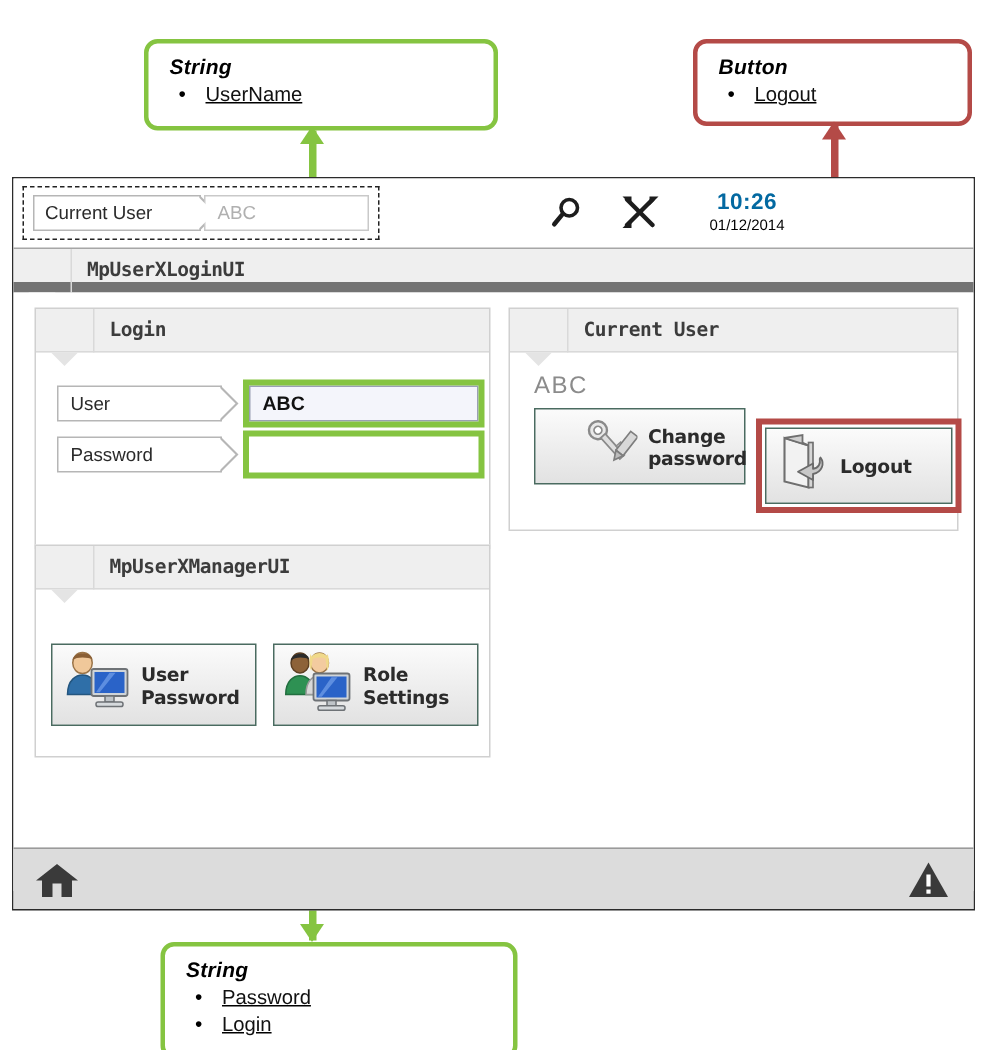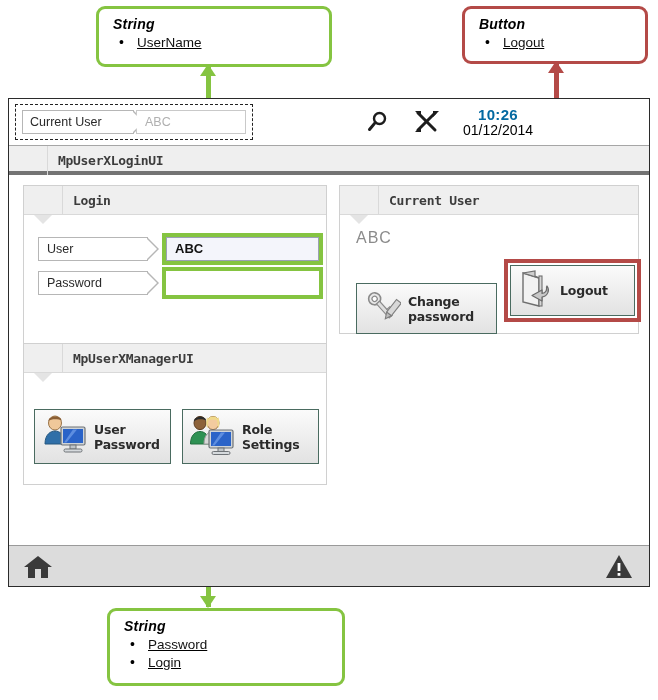--- a/index.html
+++ b/index.html
@@ -3,21 +3,21 @@
 <meta charset="utf-8">
 <style>
   html,body{margin:0;padding:0;}
   body{
     width:658px;height:700px;
     background:#ffffff;
     font-family:"Liberation Sans", sans-serif;
     position:relative;
     overflow:hidden;
   }
-  .page{position:absolute;inset:0;}
+  .page{position:absolute;inset:0;margin-top:20px;}
 
   
   .callout{
     position:absolute;
     background:#fff;
     border-radius:9px;
     box-sizing:border-box;
     padding:7px 12px 8px 14px;
   }
   .callout.green{border:3px solid #85c441;}
@@ -78,21 +78,21 @@
     border:1px solid #c9c9c9;background:#fff;box-sizing:border-box;
     font-size:12.5px;color:#b0b0b0;line-height:22px;padding-left:8px;
   }
   .tb-icon{position:absolute;top:10px;cursor:pointer;}
   .tb-search{left:356px;}
   .tb-tools{left:404px;}
   .clock{
     position:absolute;left:446px;top:7px;width:86px;text-align:center;
   }
   .clock .time{font-size:15px;font-weight:bold;color:#0369a1;line-height:17px;letter-spacing:.3px;}
-  .clock .date{font-size:14px;color:#000;line-height:15px;}
+  .clock .date{font-size:10px;color:#000;line-height:15px;}
   .logo{
     position:absolute;right:4px;top:3px;width:110px;height:42px;
   }
   .logo .word{
     position:absolute;left:0;top:-2px;font-size:40px;font-weight:bold;
     letter-spacing:-2px;line-height:42px;font-family:"DejaVu Sans", sans-serif;
   }
   .logo .m{color:#f08a1c;}
   .logo .app{color:#3d3d3d;}
   .logo .tech{
@@ -167,21 +167,21 @@
     position:absolute;box-sizing:border-box;
     border:1px solid #4a6b60;
     background:linear-gradient(#fbfbfb,#ededed 55%,#e2e2e2);
     display:flex;align-items:center;
   }
   .ibtn .glyph{flex:0 0 auto;margin-left:6px;}
   .ibtn .blabel{
     font-size:12.5px;font-weight:bold;color:#2b2b2b;line-height:15px;
     margin-left:7px;font-family:"DejaVu Sans", sans-serif;letter-spacing:-.2px;
   }
-  .b-changepw{left:16px;top:68px;width:141px;height:51px;}
+  .b-changepw{left:16px;top:37px;width:141px;height:51px;padding-left:24px;}
   .b-logout{left:170px;top:50px;width:125px;height:51px;}
   .b-usersettings{left:10px;top:36px;width:137px;height:55px;}
   .b-rolesettings{left:158px;top:36px;width:137px;height:55px;}
 
   
   .statusbar{
     position:absolute;left:0;bottom:0;width:100%;height:41px;
     background:#dcdcdc;border-top:1px solid #9a9a9a;box-sizing:border-box;
   }
   .sb-home{position:absolute;left:14px;top:7px;cursor:pointer;}
@@ -252,21 +252,21 @@
         </svg>
       </div>
 
       <div class="clock">
         <div class="time">10:26</div>
         <div class="date">01/12/2014</div>
       </div>
 
     </div>
 
-    <div class="panel-head" style="border-bottom:4px solid #737373;">
+    <div class="panel-head" style="border-bottom:7px solid #737373;">
       <div class="notch"></div>
       <div class="ptitle">MpUserXLoginUI</div>
     </div>
 
     <div class="content">
 
       <div class="panel p-login">
         <div class="panel-head">
           <div class="notch"></div>
           <div class="ptitle">Login</div>

